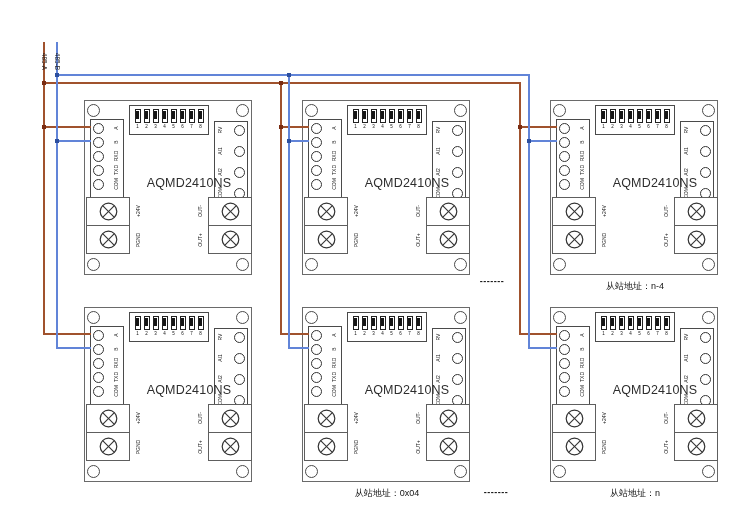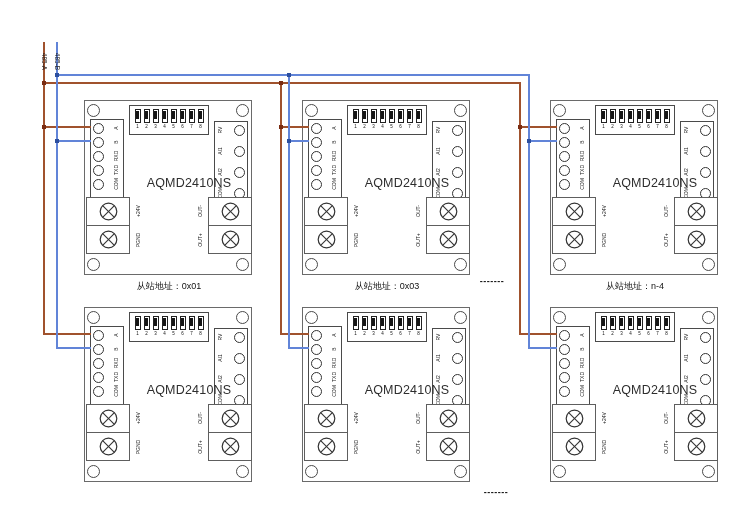--- a/index.html
+++ b/index.html
@@ -158,21 +158,20 @@
           <circle cx="9.5" cy="9.5" r="8.3" fill="none" stroke="#333" stroke-width="1.2"></circle>
           <line x1="3.9" y1="3.9" x2="15.1" y2="15.1" stroke="#333" stroke-width="1.1"></line>
           <line x1="15.1" y1="3.9" x2="3.9" y2="15.1" stroke="#333" stroke-width="1.1"></line>
         </svg>
       </div>
     </div>
     <div class="pinlab" style="left:102px;top:106px;">OUT-</div>
     <div class="pinlab" style="left:102px;top:135px;">OUT+</div>
 
     <div class="board-title">AQMD2410NS</div>
-    <div class="addr">从站地址：0x01</div>
   </div>
 
   <div class="board" style="left: 302px; top: 100px;">
     <div class="hole hole-tl"></div>
     <div class="hole hole-tr"></div>
     <div class="hole hole-bl"></div>
     <div class="hole hole-br"></div>
 
     <div class="dip">
       <div class="dip-switches">
@@ -253,21 +252,20 @@
           <circle cx="9.5" cy="9.5" r="8.3" fill="none" stroke="#333" stroke-width="1.2"></circle>
           <line x1="3.9" y1="3.9" x2="15.1" y2="15.1" stroke="#333" stroke-width="1.1"></line>
           <line x1="15.1" y1="3.9" x2="3.9" y2="15.1" stroke="#333" stroke-width="1.1"></line>
         </svg>
       </div>
     </div>
     <div class="pinlab" style="left:102px;top:106px;">OUT-</div>
     <div class="pinlab" style="left:102px;top:135px;">OUT+</div>
 
     <div class="board-title">AQMD2410NS</div>
-    <div class="addr">从站地址：0x03</div>
   </div>
 
   <div class="board" style="left: 550px; top: 100px;">
     <div class="hole hole-tl"></div>
     <div class="hole hole-tr"></div>
     <div class="hole hole-bl"></div>
     <div class="hole hole-br"></div>
 
     <div class="dip">
       <div class="dip-switches">
@@ -537,20 +535,21 @@
           <circle cx="9.5" cy="9.5" r="8.3" fill="none" stroke="#333" stroke-width="1.2"></circle>
           <line x1="3.9" y1="3.9" x2="15.1" y2="15.1" stroke="#333" stroke-width="1.1"></line>
           <line x1="15.1" y1="3.9" x2="3.9" y2="15.1" stroke="#333" stroke-width="1.1"></line>
         </svg>
       </div>
     </div>
     <div class="pinlab" style="left:102px;top:106px;">OUT-</div>
     <div class="pinlab" style="left:102px;top:135px;">OUT+</div>
 
     <div class="board-title">AQMD2410NS</div>
+    <div class="addr">从站地址：0x04</div>
   </div>
 
   <div class="board" style="left: 550px; top: 307px;">
     <div class="hole hole-tl"></div>
     <div class="hole hole-tr"></div>
     <div class="hole hole-bl"></div>
     <div class="hole hole-br"></div>
 
     <div class="dip">
       <div class="dip-switches">
@@ -631,20 +630,21 @@
           <circle cx="9.5" cy="9.5" r="8.3" fill="none" stroke="#333" stroke-width="1.2"></circle>
           <line x1="3.9" y1="3.9" x2="15.1" y2="15.1" stroke="#333" stroke-width="1.1"></line>
           <line x1="15.1" y1="3.9" x2="3.9" y2="15.1" stroke="#333" stroke-width="1.1"></line>
         </svg>
       </div>
     </div>
     <div class="pinlab" style="left:102px;top:106px;">OUT-</div>
     <div class="pinlab" style="left:102px;top:135px;">OUT+</div>
 
     <div class="board-title">AQMD2410NS</div>
+    <div class="addr">从站地址：n</div>
   </div>
 </div>
   <div id="wires-layer">
       <div class="wire" style="left: 43px; top: 42px; width: 1.5px; height: 293px; background: rgb(160, 82, 45);"></div>
       <div class="wire" style="left: 43px; top: 82px; width: 478px; height: 1.5px; background: rgb(160, 82, 45);"></div>
       <div class="wire" style="left: 280px; top: 82px; width: 1.5px; height: 253px; background: rgb(160, 82, 45);"></div>
       <div class="wire" style="left: 519px; top: 82px; width: 1.5px; height: 253px; background: rgb(160, 82, 45);"></div>
       <div class="wire" style="left: 43px; top: 126px; width: 48px; height: 1.5px; background: rgb(160, 82, 45);"></div>
       <div class="wire" style="left: 280px; top: 126px; width: 29px; height: 1.5px; background: rgb(160, 82, 45);"></div>
       <div class="wire" style="left: 519px; top: 126px; width: 38px; height: 1.5px; background: rgb(160, 82, 45);"></div>

